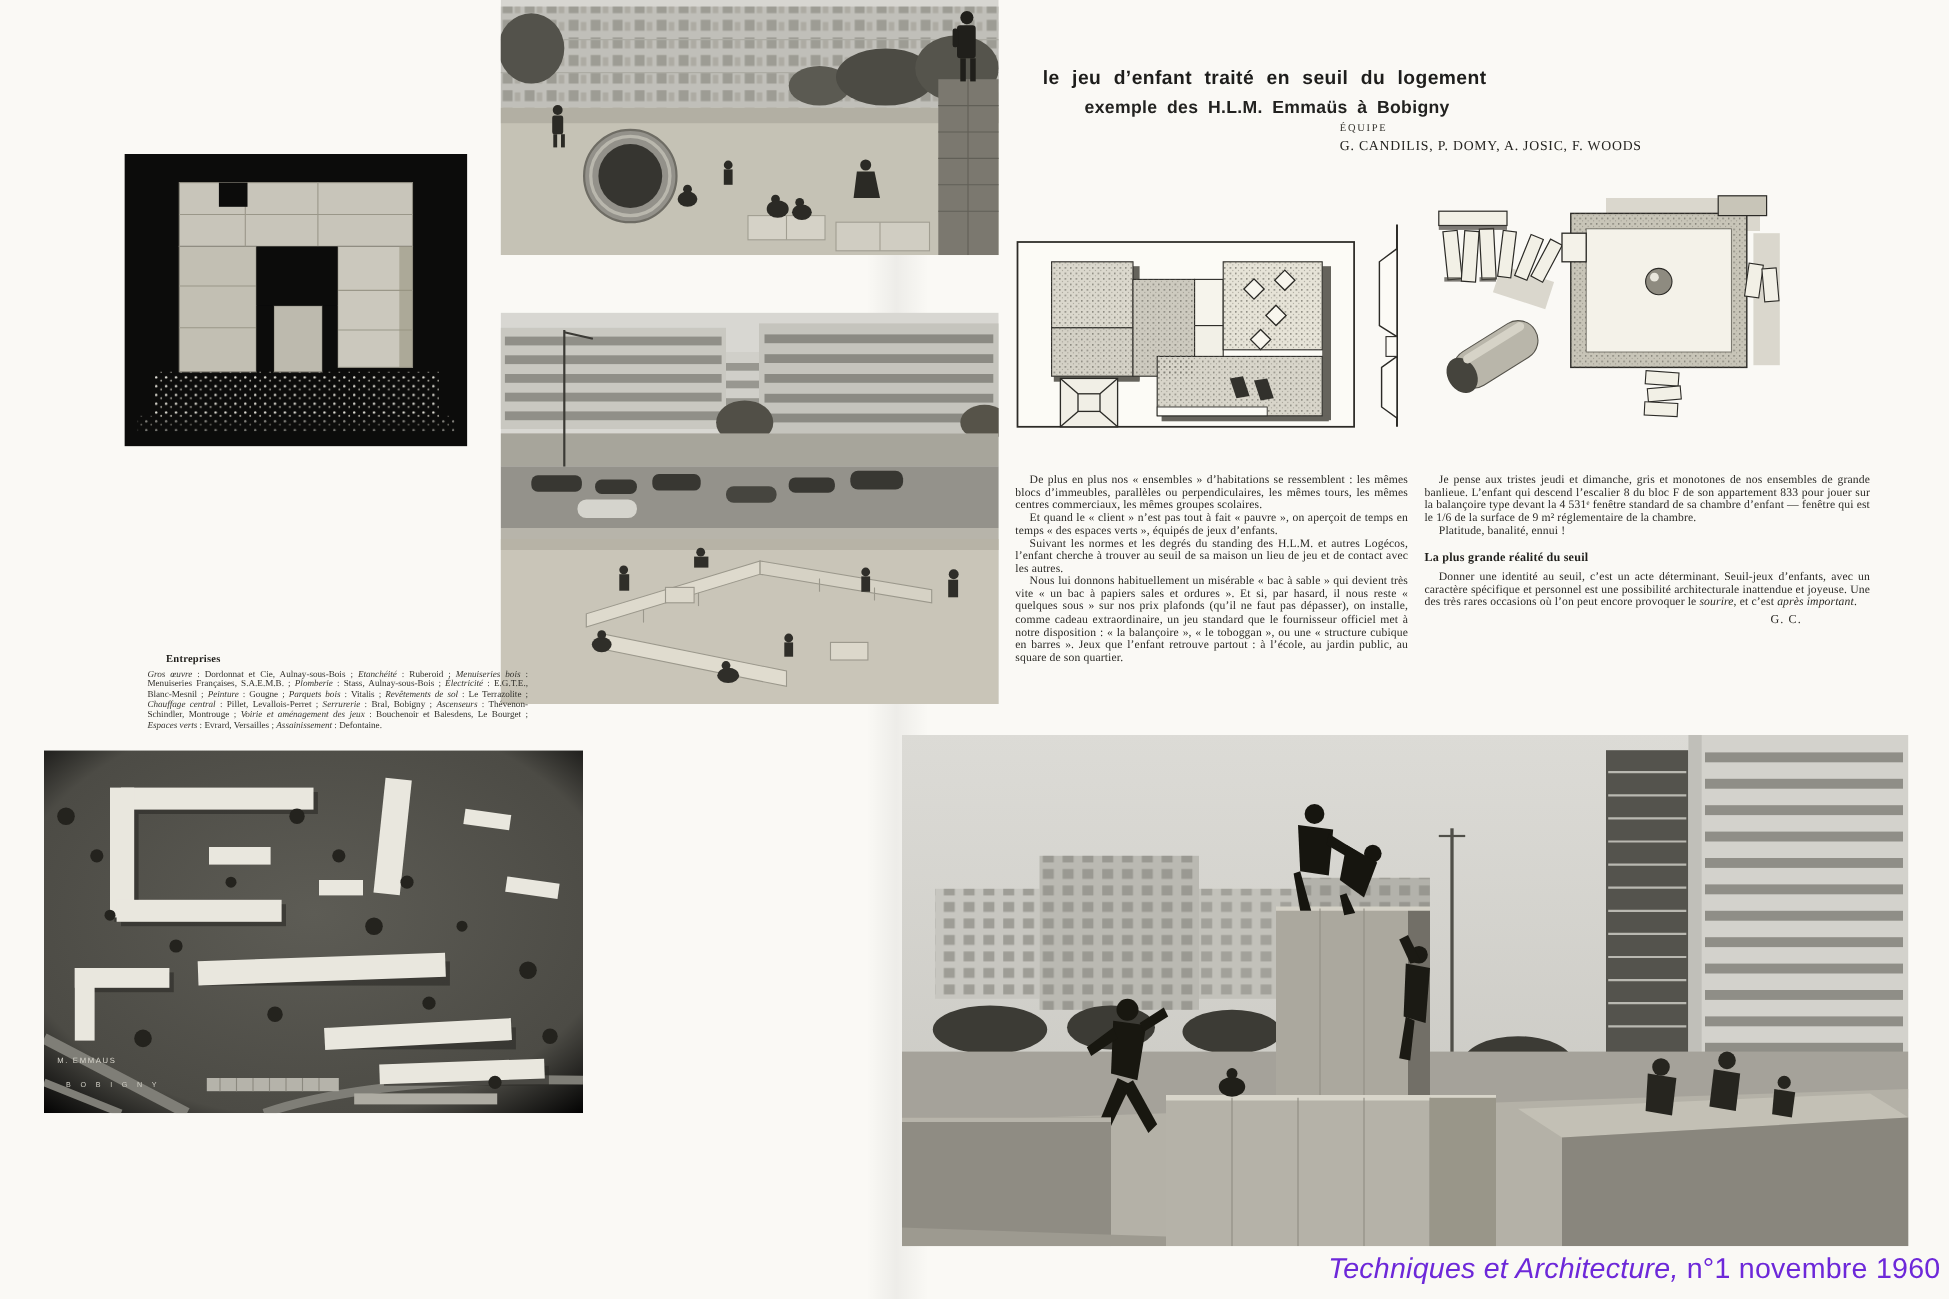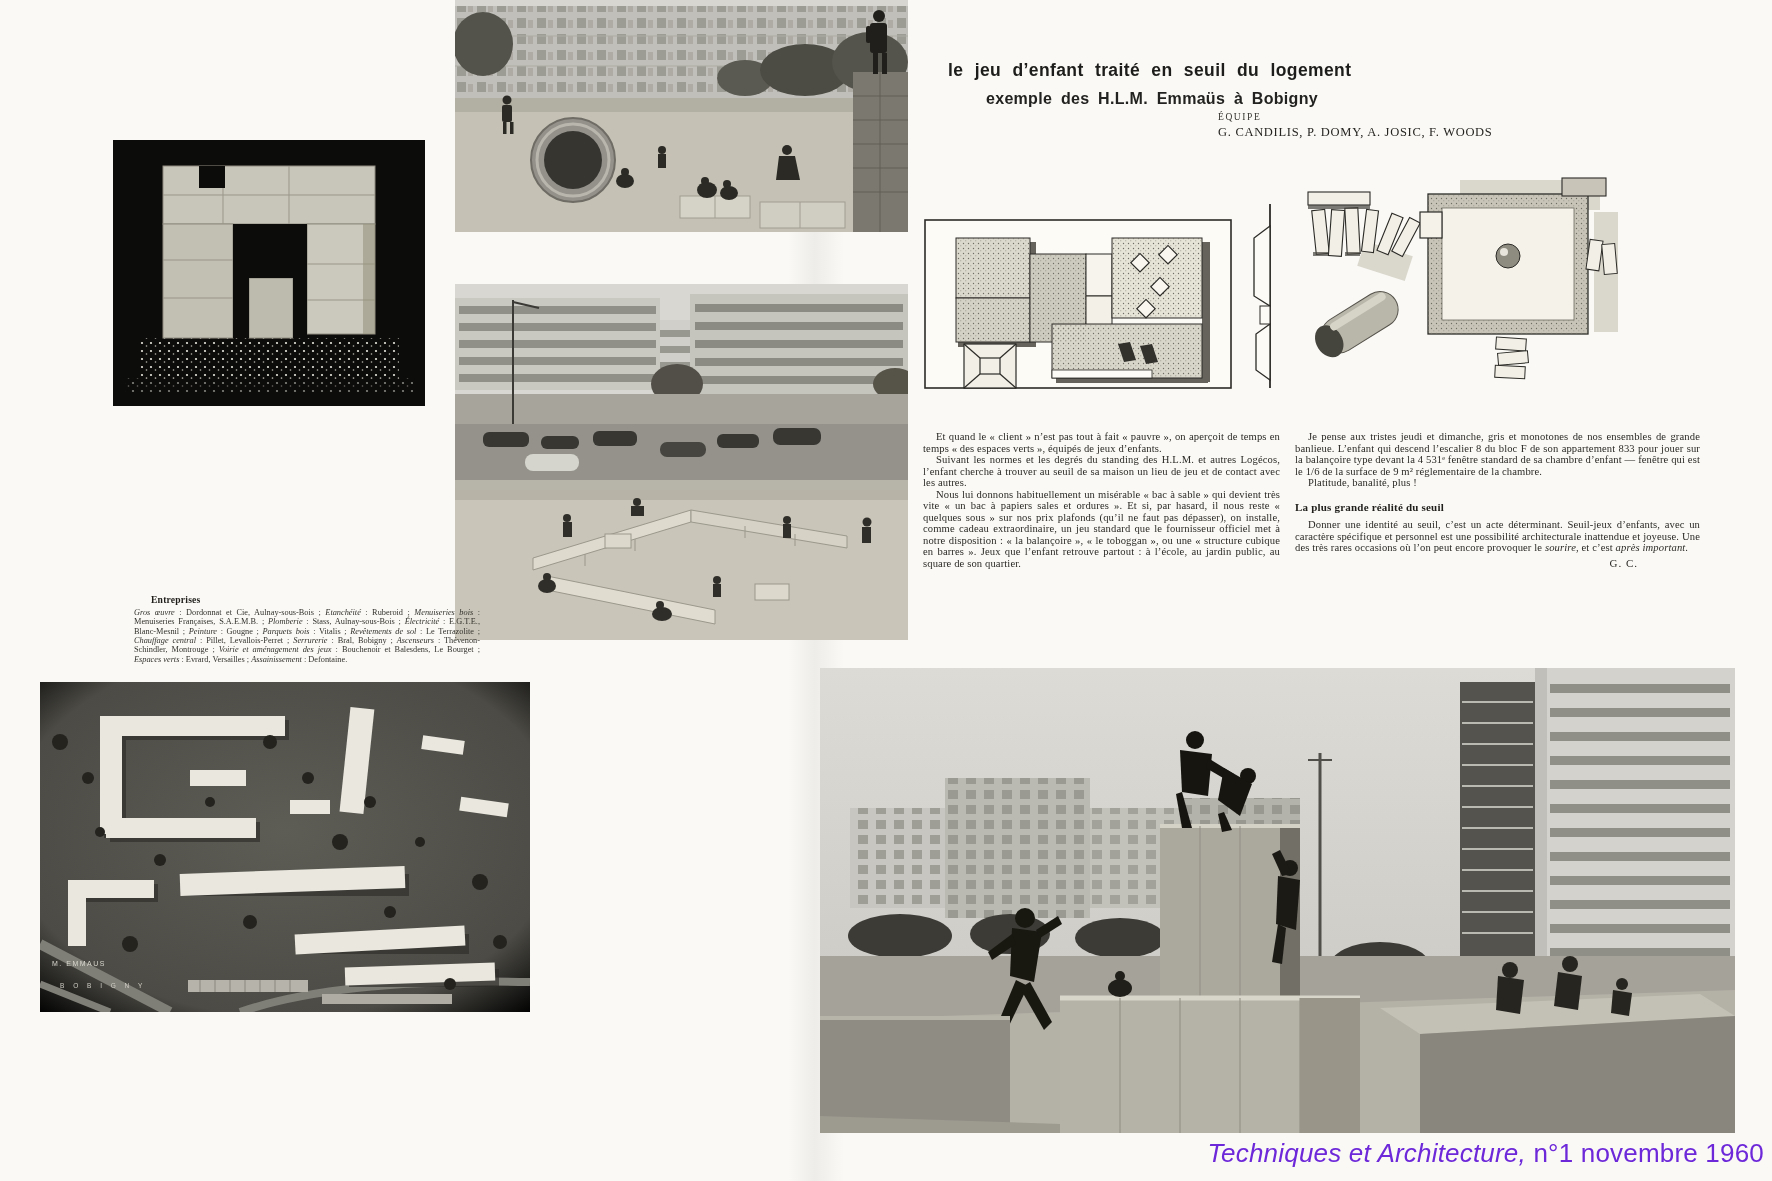--- a/index.html
+++ b/index.html
@@ -435,28 +435,29 @@
     </g>
     <g fill="#f2f0e6" stroke="#2c2b27">
       <rect x="196" y="186" width="30" height="12" transform="rotate(4 211 192)"></rect>
       <rect x="198" y="200" width="30" height="12" transform="rotate(-5 213 206)"></rect>
       <rect x="195" y="214" width="30" height="12" transform="rotate(3 210 220)"></rect>
     </g>
   </svg>
 </div>
 
 <div class="col" style="left:923px;width:357px;">
+  <p>De plus en plus nos « ensembles » d’habitations se ressemblent : les mêmes blocs d’immeubles, parallèles ou perpendiculaires, les mêmes tours, les mêmes centres commerciaux, les mêmes groupes scolaires.</p>
   <p>Et quand le « client » n’est pas tout à fait « pauvre », on aperçoit de temps en temps « des espaces verts », équipés de jeux d’enfants.</p>
   <p>Suivant les normes et les degrés du standing des H.L.M. et autres Logécos, l’enfant cherche à trouver au seuil de sa maison un lieu de jeu et de contact avec les autres.</p>
   <p>Nous lui donnons habituellement un misérable « bac à sable » qui devient très vite « un bac à papiers sales et ordures ». Et si, par hasard, il nous reste « quelques sous » sur nos prix plafonds (qu’il ne faut pas dépasser), on installe, comme cadeau extraordinaire, un jeu standard que le fournisseur officiel met à notre disposition : « la balançoire », « le toboggan », ou une « structure cubique en barres ». Jeux que l’enfant retrouve partout : à l’école, au jardin public, au square de son quartier.</p>
 </div>
 
 <div class="col" style="left:1295px;width:405px;">
   <p>Je pense aux tristes jeudi et dimanche, gris et monotones de nos ensembles de grande banlieue. L’enfant qui descend l’escalier 8 du bloc F de son appartement 833 pour jouer sur la balançoire type devant la 4 531ᵉ fenêtre standard de sa chambre d’enfant — fenêtre qui est le 1/6 de la surface de 9 m² réglementaire de la chambre.</p>
-  <p>Platitude, banalité, plus !</p>
+  <p>Platitude, banalité, ennui !</p>
   <h3 class="col-heading">La plus grande réalité du seuil</h3>
   <p><span>Donner une identité au seuil, c’est un acte déterminant. Seuil-jeux d’enfants, avec un caractère spécifique et personnel est une possibilité architecturale inattendue et joyeuse. Une des très rares occasions où l’on peut encore provoquer le </span><span class="it">sourire</span><span>, et c’est </span><span class="it">après important</span><span>.</span></p>
   <div class="signature">G. C.</div>
 </div>
 
 <div class="photo" style="left:820px;top:668px;width:915px;height:465px;">
   <svg width="915" height="465" viewBox="0 0 915 465">
     <defs>
       <linearGradient id="skyg" x1="0" y1="0" x2="0" y2="1">
         <stop offset="0%" stop-color="#dcdbd6"></stop>

